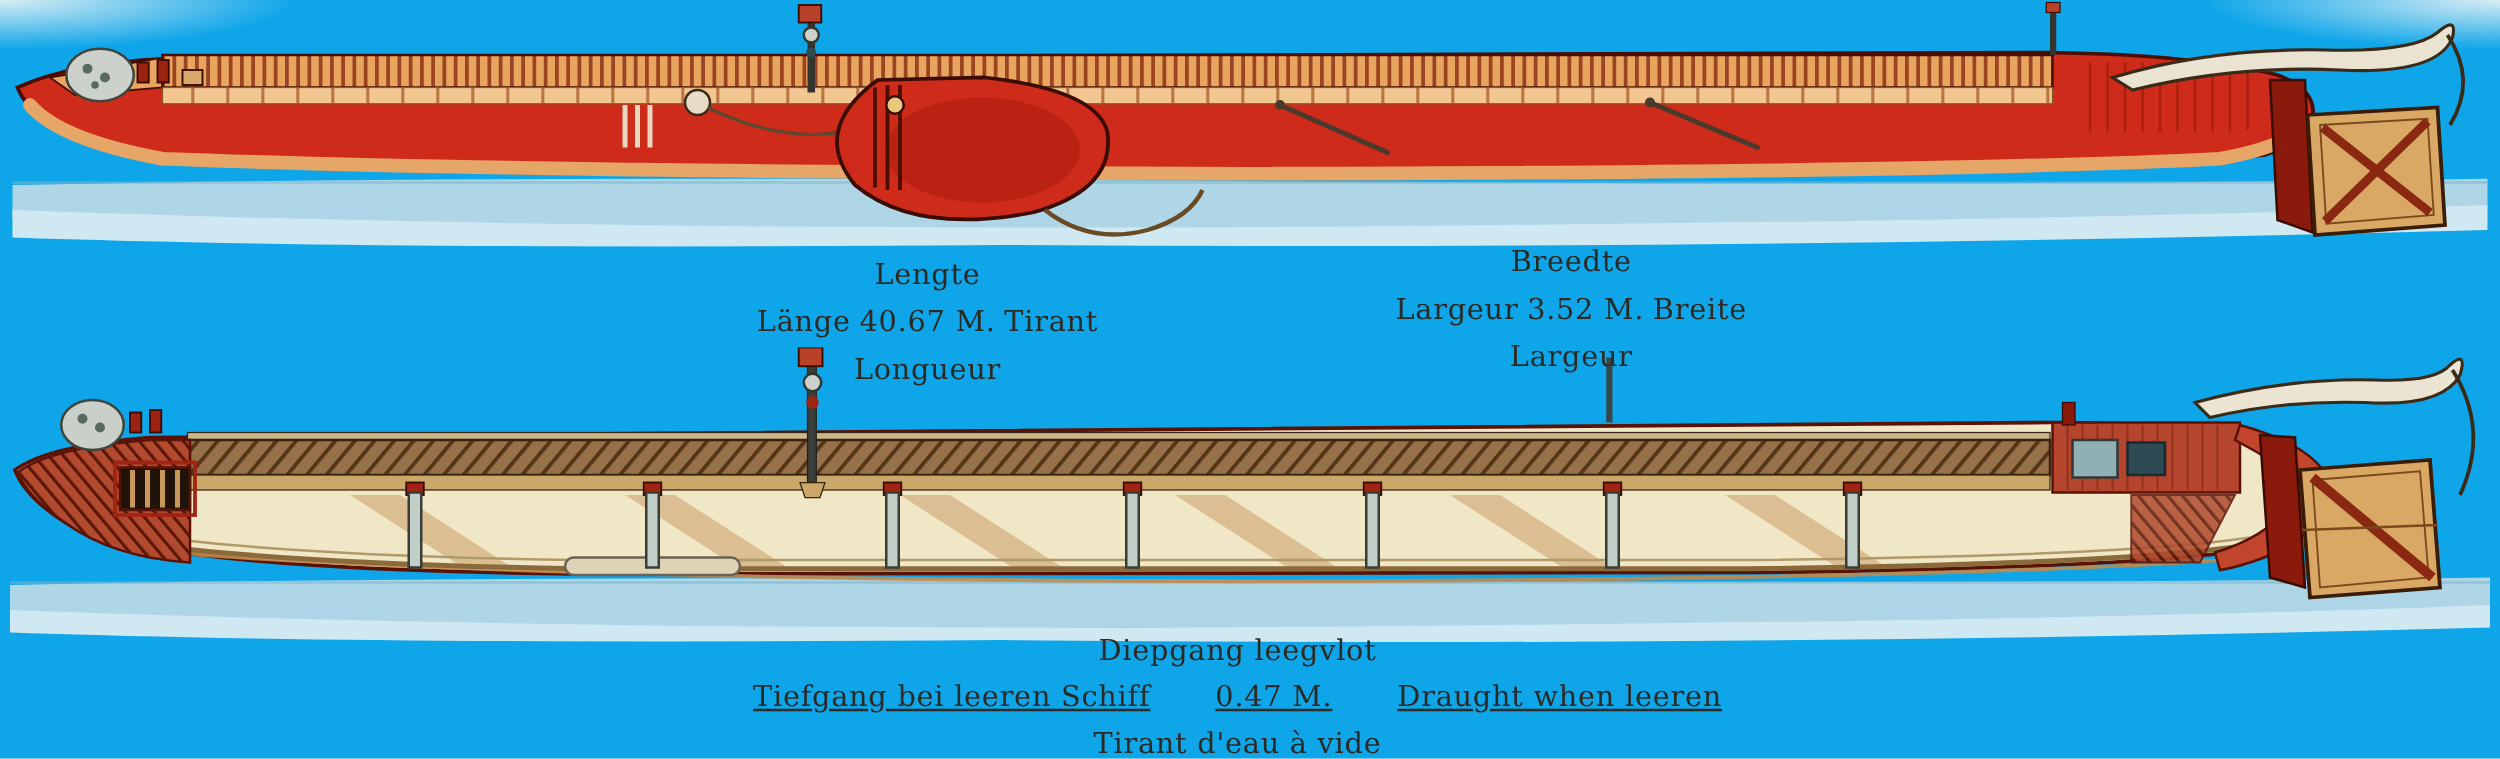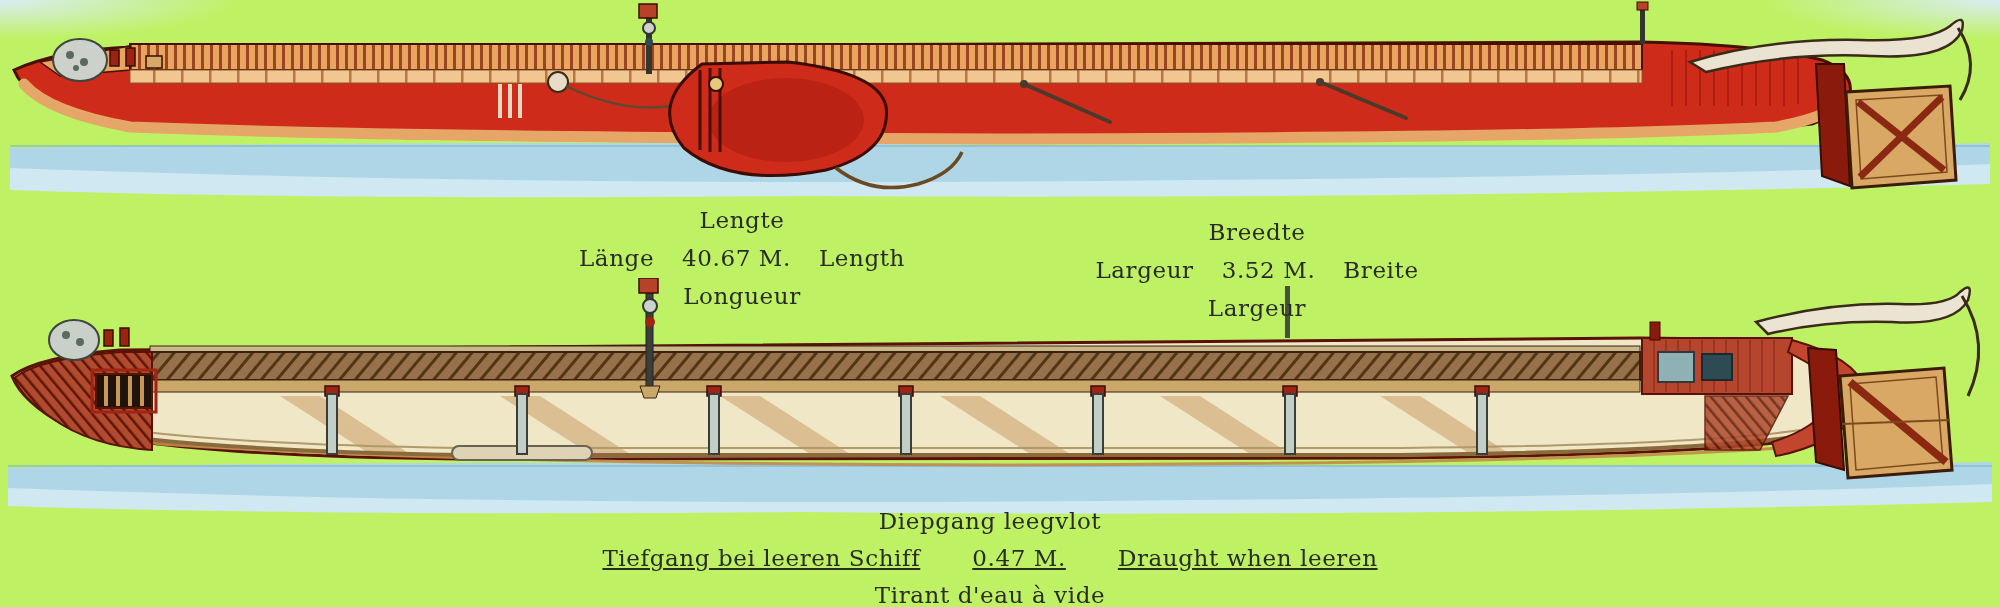--- a/index.html
+++ b/index.html
@@ -1,41 +1,41 @@
 <!DOCTYPE html>
 <html><head>
 <meta charset="utf-8">
 <style>
   html,body{margin:0;padding:0;background:#ffffff;}
   .page{
     position:relative;
     width:2000px;height:607px;
-    background:#bef264;
+    background:#0ea5e9;
     overflow:hidden;
     font-family:"DejaVu Serif", serif;
     color:#2b2b26;
   }
   .corner-tint{position:absolute;pointer-events:none;}
   .corner-tint.left{left:0;top:0;width:240px;height:40px;
     background:radial-gradient(ellipse at top left,#d9edf4 0%,rgba(217,237,244,0) 70%);}
   .corner-tint.right{right:0;top:0;width:240px;height:40px;
     background:radial-gradient(ellipse at top right,#d9edf4 0%,rgba(217,237,244,0) 70%);}
   .fig{position:absolute;left:0;width:2000px;}
   .fig.top{top:0;height:215px;}
   .fig.bottom{top:278px;height:245px;}
   .dim-label{
     position:absolute;
     display:flex;flex-direction:column;align-items:center;gap:10px;
     font-size:23px;line-height:28px;letter-spacing:0.6px;
     text-align:center;white-space:nowrap;
   }
   .dim-label.length{left:492px;top:206px;width:500px;}
-  .dim-label.breadth{left:1007px;top:218px;width:500px;}
+  .dim-label.breadth{left:1007px;top:196px;width:500px;}
   .dim-label.draught{left:590px;top:508px;width:800px;font-size:23px;line-height:26px;gap:11px;}
-  .dim-line2{display:flex;justify-content:center;gap:28px;}
+  .dim-line2{display:flex;justify-content:center;gap:7px;}
   .dim-label.draught .dim-line2{gap:52px;text-decoration:underline;}
 </style>
 </head>
 <body>
 
 <div class="page">
 
   <div class="corner-tint left"></div>
   <div class="corner-tint right"></div>
 
@@ -231,21 +231,21 @@
       <line x1="1850" y1="104" x2="1946" y2="184" stroke="#8a2812" stroke-width="8"></line>
       <line x1="1842" y1="146" x2="1950" y2="142" stroke="#7a4a1c" stroke-width="2"></line>
     </g>
   </svg>
 
   <div class="dim-label length">
     <span>Lengte</span>
     <span class="dim-line2">
       <span>Länge</span>
       <span>40.67 M.</span>
-      <span>Length</span>
+      <span>Tirant</span>
     </span>
     <span>Longueur</span>
   </div>
 
   <div class="dim-label breadth">
     <span>Breedte</span>
     <span class="dim-line2">
       <span>Largeur</span>
       <span>3.52 M.</span>
       <span>Breite</span>

